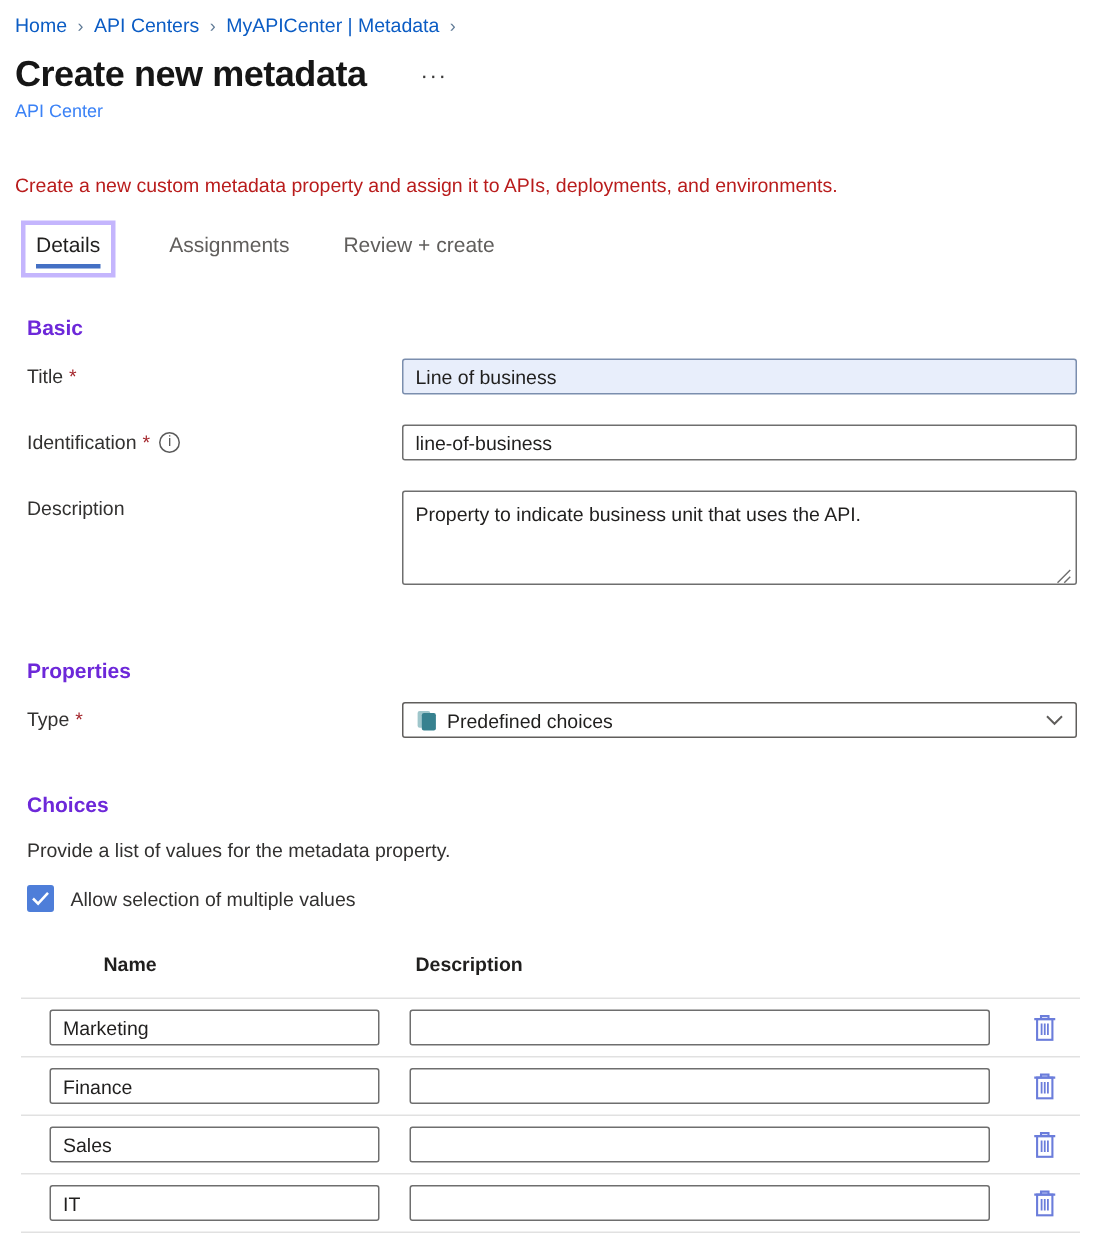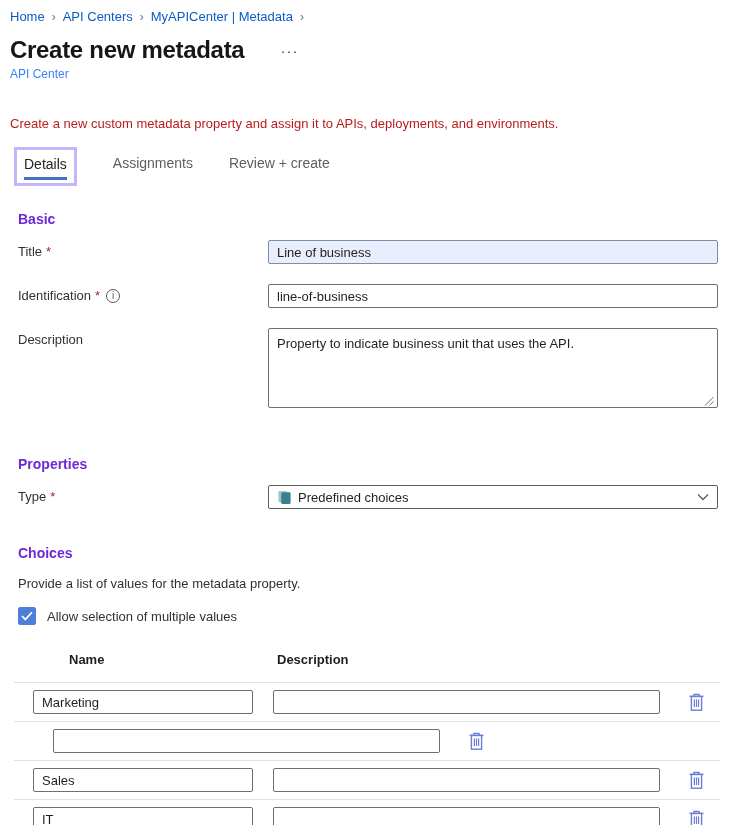--- a/index.html
+++ b/index.html
@@ -26,21 +26,21 @@
   
   .section-heading { font-size: 14px; font-weight: 700; color: #6d28d9; margin: 0 0 0 18px; }
   .form-row { display: flex; align-items: flex-start; margin: 0 0 0 18px; }
   .form-label { width: 250px; font-size: 13px; color: #323130; padding-top: 4px; display: flex; align-items: center; }
   .req { color: #a4262c; margin-left: 4px; }
   .info-icon { display: inline-flex; align-items: center; justify-content: center; width: 14px; height: 14px; border: 1px solid #5a5a5a; border-radius: 50%; font-size: 10px; color: #5a5a5a; margin-left: 6px; font-style: normal; cursor: default; }
   .txt { font-family: inherit; font-size: 13px; color: #201f1e; border: 1px solid #6e6e6e; border-radius: 2px; background: #fff; padding: 2px 8px; height: 24px; outline: none; }
   .ctl { width: 450px; }
   .txt--highlight { background: #e8eefb; border-color: #7b8eae; }
   .textarea-wrap { position: relative; width: 450px; }
-  textarea.txt { width: 450px; height: 80px; resize: none; padding-top: 6px; line-height: 1.35; }
+  textarea.txt { width: 450px; height: 63px; resize: none; padding-top: 6px; line-height: 1.35; }
   .resize-grip { position: absolute; right: 3px; bottom: 5px; pointer-events: none; }
   
   .dropdown { display: flex; align-items: center; width: 450px; height: 24px; border: 1px solid #605e5c; border-radius: 2px; background: #fff; padding: 0 8px; cursor: pointer; font-family: inherit; font-size: 13px; color: #201f1e; }
   .dropdown .dd-label { flex: 1; text-align: left; margin-left: 6px; }
   
   .hint { font-size: 13px; color: #323130; margin: 15px 0 0 18px; }
   .checkbox-row { display: flex; align-items: center; margin: 16px 0 0 18px; cursor: pointer; }
   .checkbox { width: 18px; height: 18px; border: 1px solid #4875d9; border-radius: 2px; background: #fff; display: inline-flex; align-items: center; justify-content: center; }
   .checkbox--checked { background: #4e7ed9; border-color: #4e7ed9; }
   .checkbox svg { display: none; }
@@ -162,20 +162,21 @@
         <path d="M6 3.2 V1.4 H11 V3.2" fill="none" stroke="#6b7ddb" stroke-width="1.4"></path>
         <line x1="1.5" y1="3.4" x2="15.5" y2="3.4" stroke="#6b7ddb" stroke-width="1.4"></line>
         <rect x="3.4" y="3.4" width="10.2" height="13.8" fill="none" stroke="#6b7ddb" stroke-width="1.4"></rect>
         <line x1="6.4" y1="6.4" x2="6.4" y2="14" stroke="#6b7ddb" stroke-width="1.2"></line>
         <line x1="8.5" y1="6.4" x2="8.5" y2="14" stroke="#6b7ddb" stroke-width="1.2"></line>
         <line x1="10.6" y1="6.4" x2="10.6" y2="14" stroke="#6b7ddb" stroke-width="1.2"></line>
       </svg>
     </button>
   </div>
       <div class="choice-row">
+    <input class="txt name-input" value="Finance" style="">
     <input class="txt desc-input" value="" style="">
     <button class="trash-btn">
       <svg width="17" height="19" viewBox="0 0 17 19">
         <path d="M6 3.2 V1.4 H11 V3.2" fill="none" stroke="#6b7ddb" stroke-width="1.4"></path>
         <line x1="1.5" y1="3.4" x2="15.5" y2="3.4" stroke="#6b7ddb" stroke-width="1.4"></line>
         <rect x="3.4" y="3.4" width="10.2" height="13.8" fill="none" stroke="#6b7ddb" stroke-width="1.4"></rect>
         <line x1="6.4" y1="6.4" x2="6.4" y2="14" stroke="#6b7ddb" stroke-width="1.2"></line>
         <line x1="8.5" y1="6.4" x2="8.5" y2="14" stroke="#6b7ddb" stroke-width="1.2"></line>
         <line x1="10.6" y1="6.4" x2="10.6" y2="14" stroke="#6b7ddb" stroke-width="1.2"></line>
       </svg>

